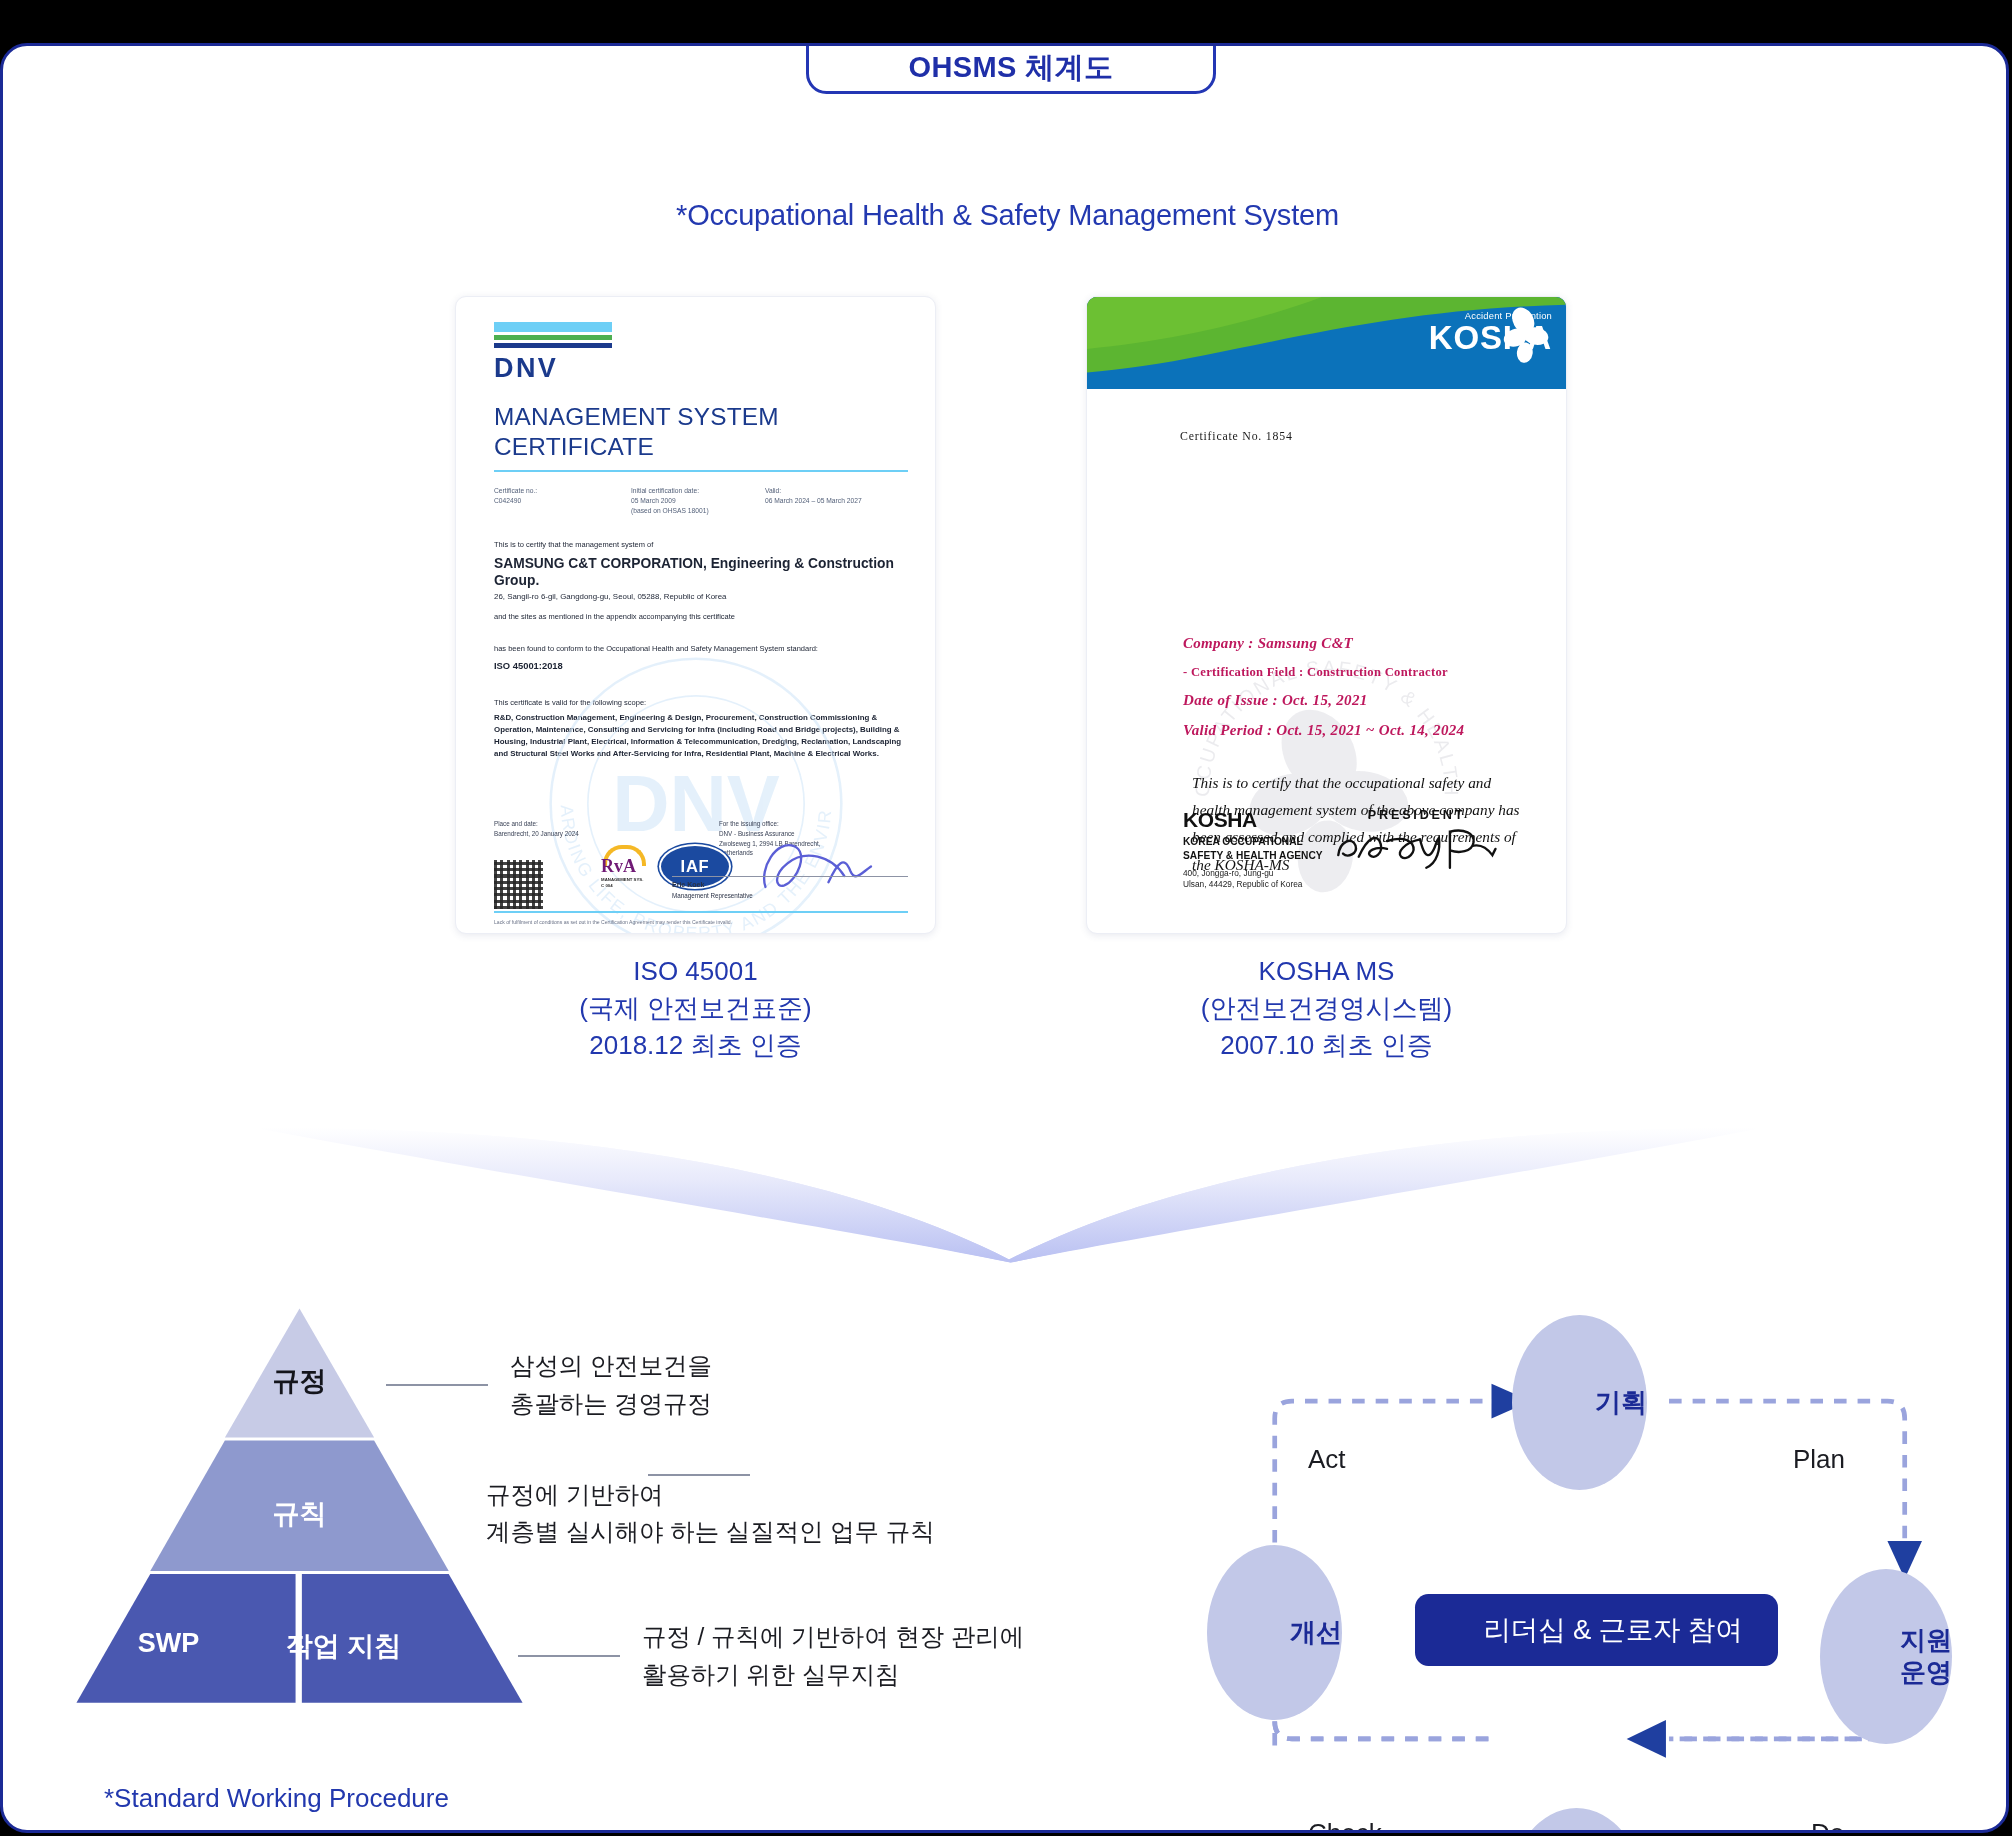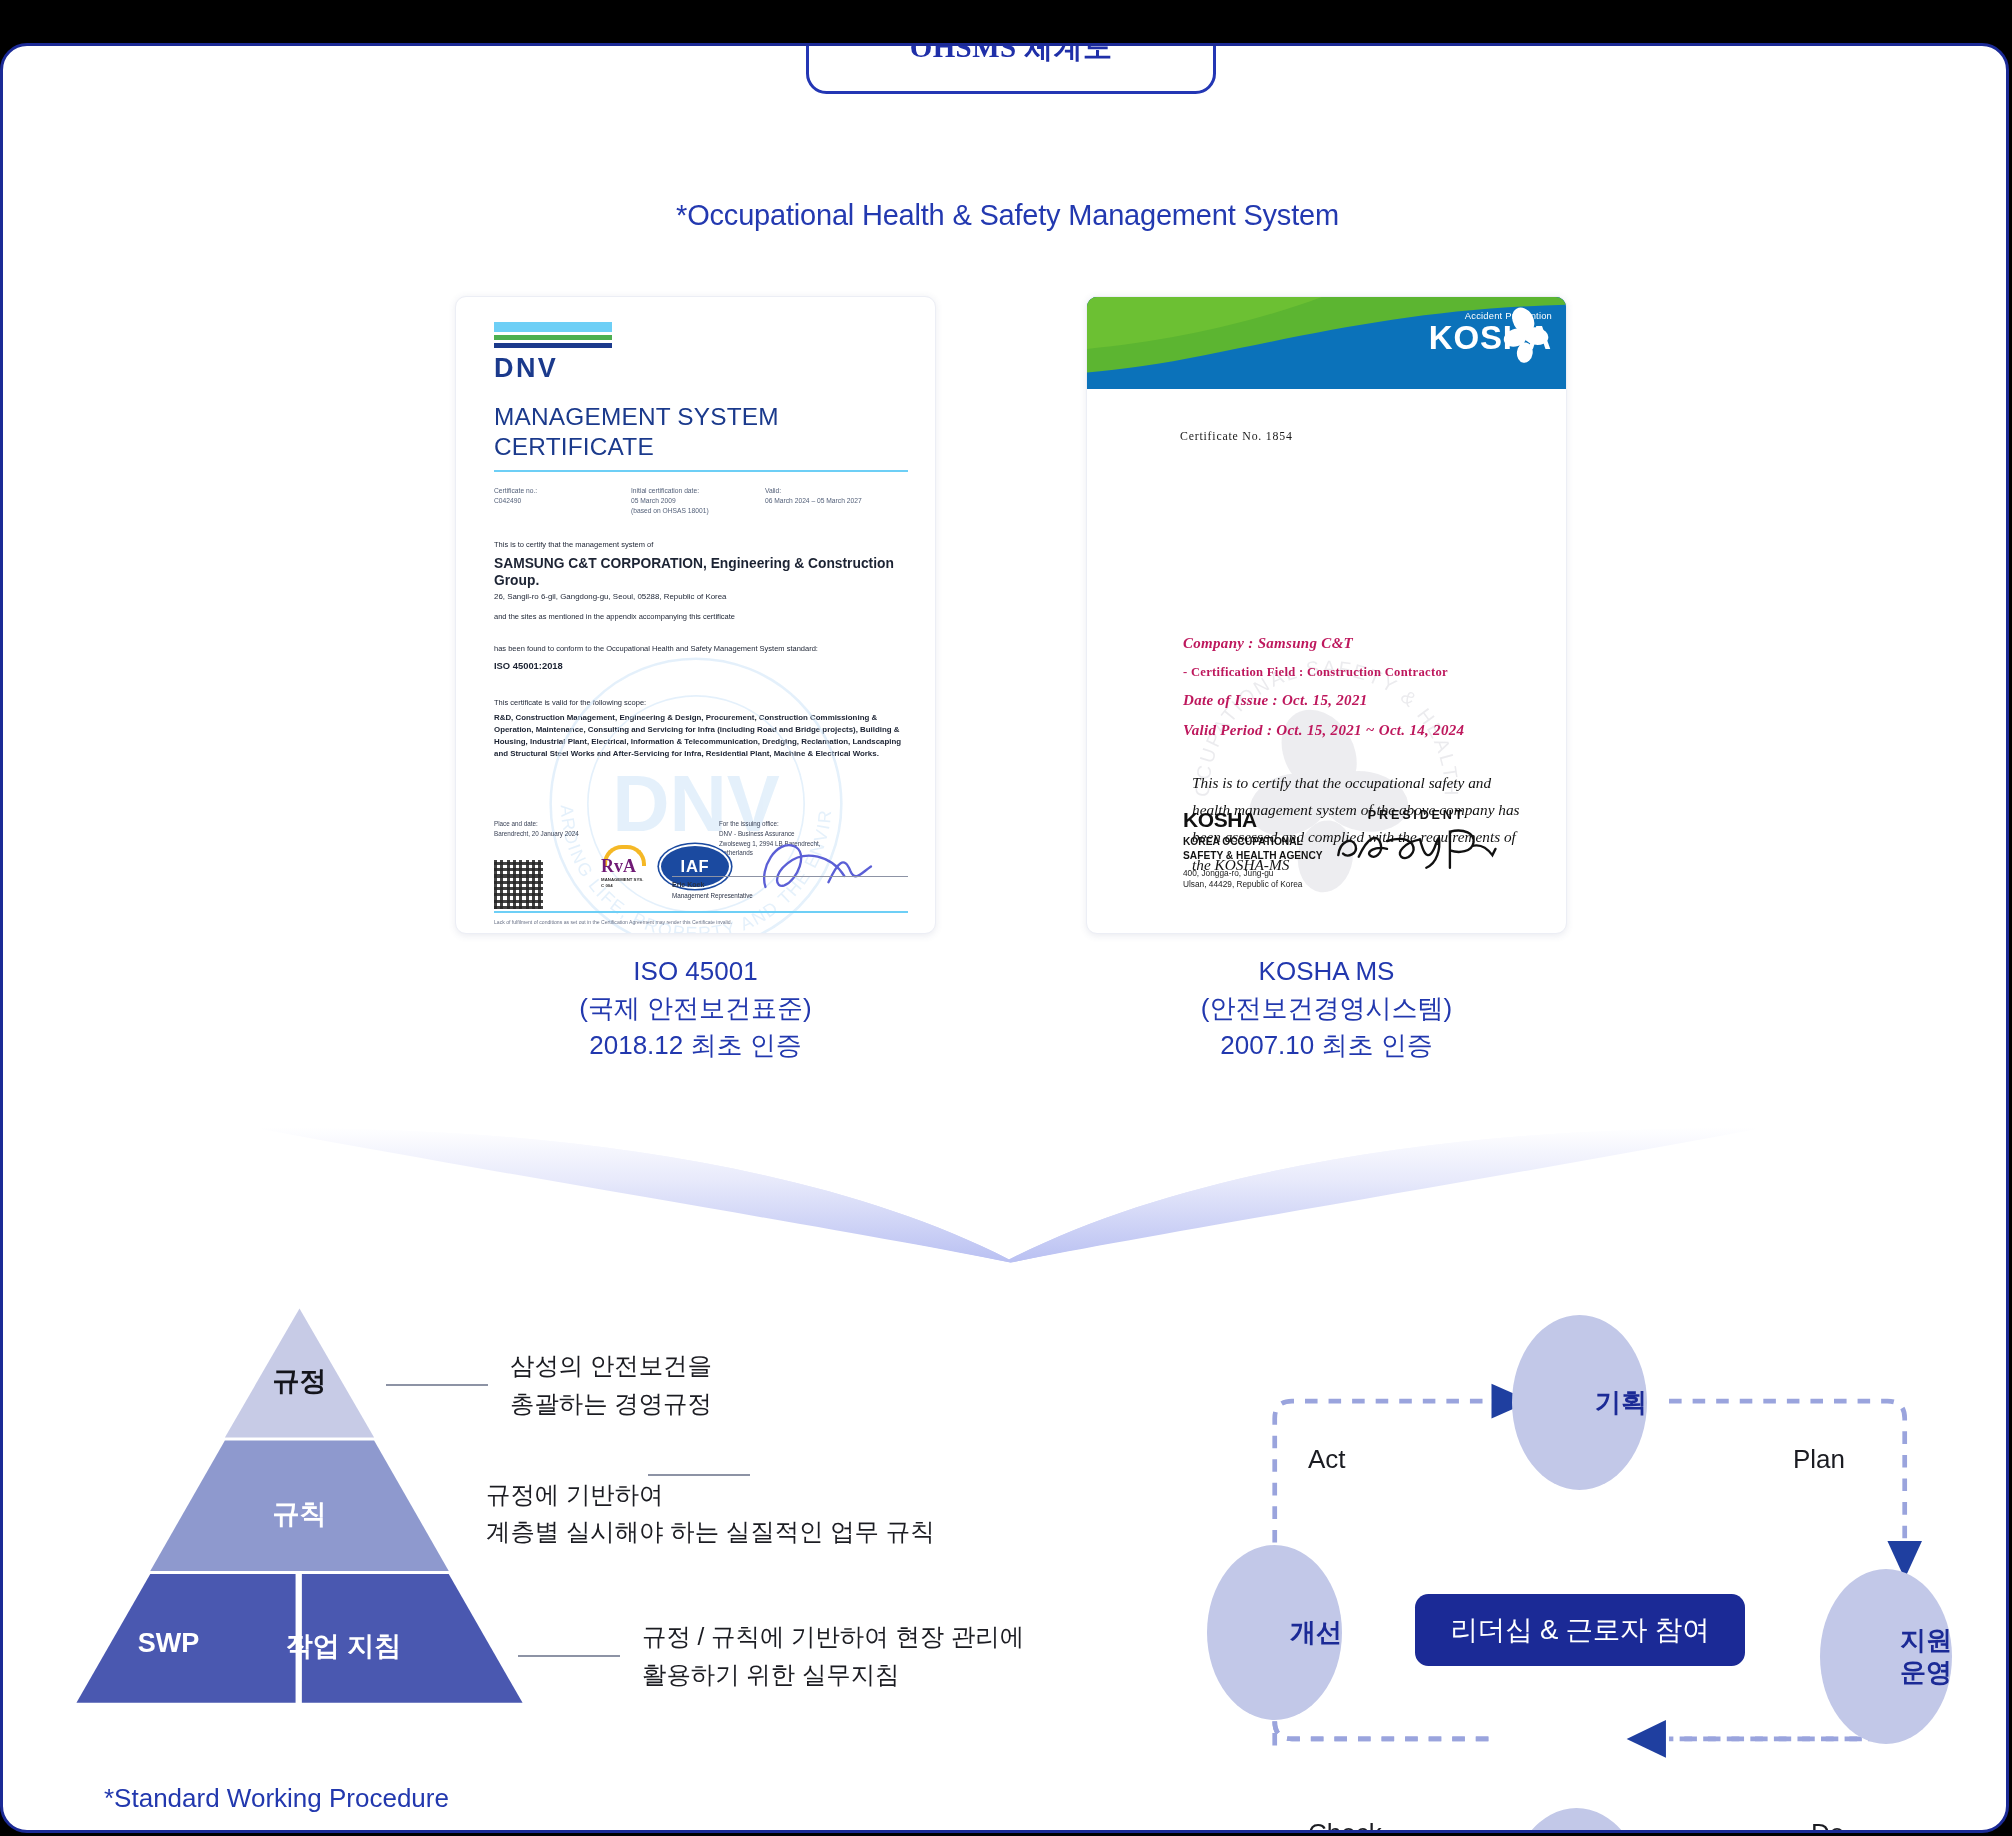--- a/index.html
+++ b/index.html
@@ -35,23 +35,22 @@
     top: -46px;
     width: 410px;
     height: 94px;
     background: #ffffff;
     border: 3.1px solid #2336b4;
     border-radius: 20.4px;
     box-sizing: border-box;
     display: flex;
     align-items: flex-end;
     justify-content: center;
-    padding-bottom: 23px;
+    padding-bottom: 3px;
     z-index: 5;
-    font-family: Liberation Serif, serif;
   }
   #title-badge .txt {
     font-size: 29px;
     font-weight: bold;
     color: #1f2fa8;
     letter-spacing: 0.4px;
   }
 
   
   #subtitle {
@@ -345,21 +344,21 @@
   #lbl-do    { left: 582px; top: 519px; }
   #lbl-check { left: 79px; top: 519px; }
 
   #leadership-badge {
     position: absolute;
     left: 186px; top: 295px;
     width: 330px; height: 72px;
     background: #1b2a96;
     border-radius: 13.4px;
     display: flex; align-items: center; justify-content: center;
-    color: #ffffff; font-size: 27.5px; letter-spacing: -0.2px;
+    color: #ffffff; font-size: 27.5px; letter-spacing: -0.2px; padding-left: 33px;
   }
 </style>
 </head>
 <body>
 
 <div id="page">
 
   <div id="title-badge">
     <span class="txt">OHSMS 체계도</span>
   </div>

